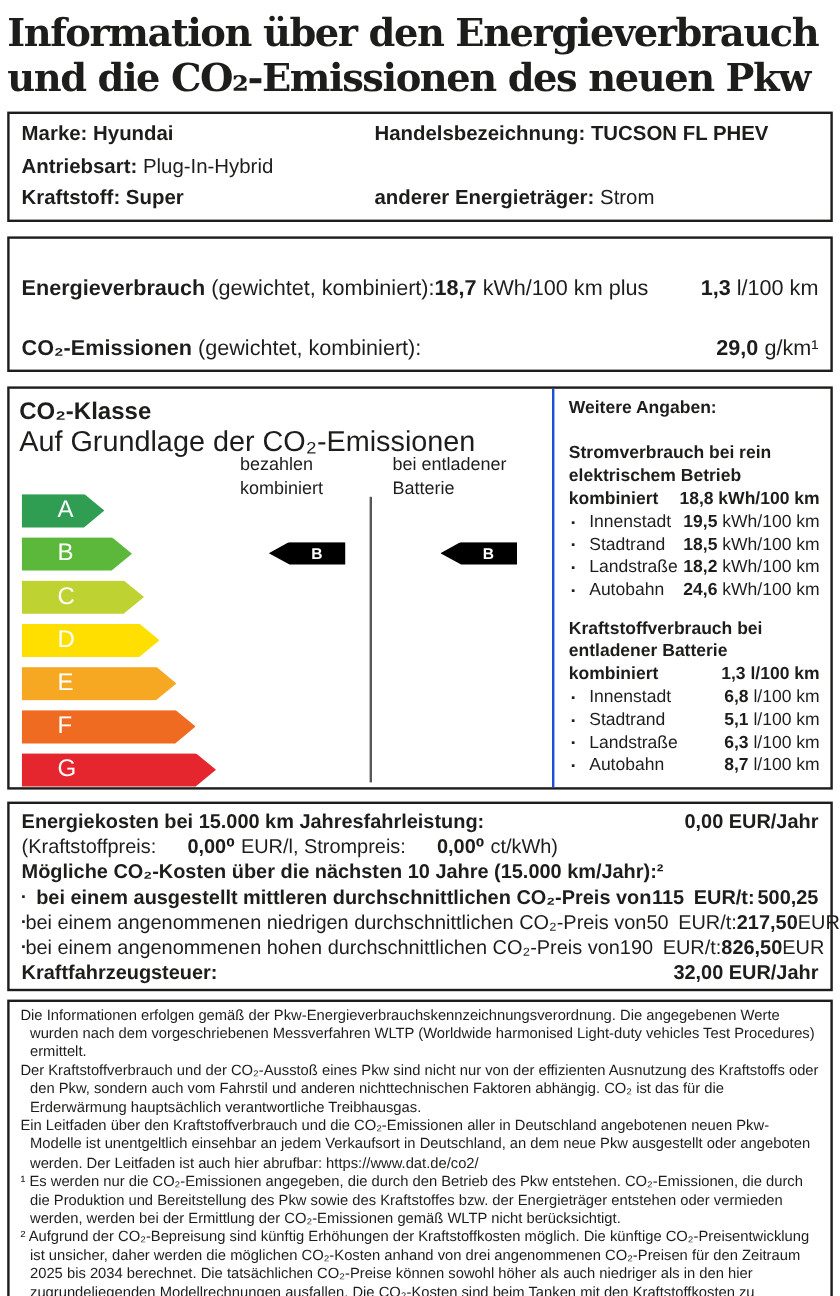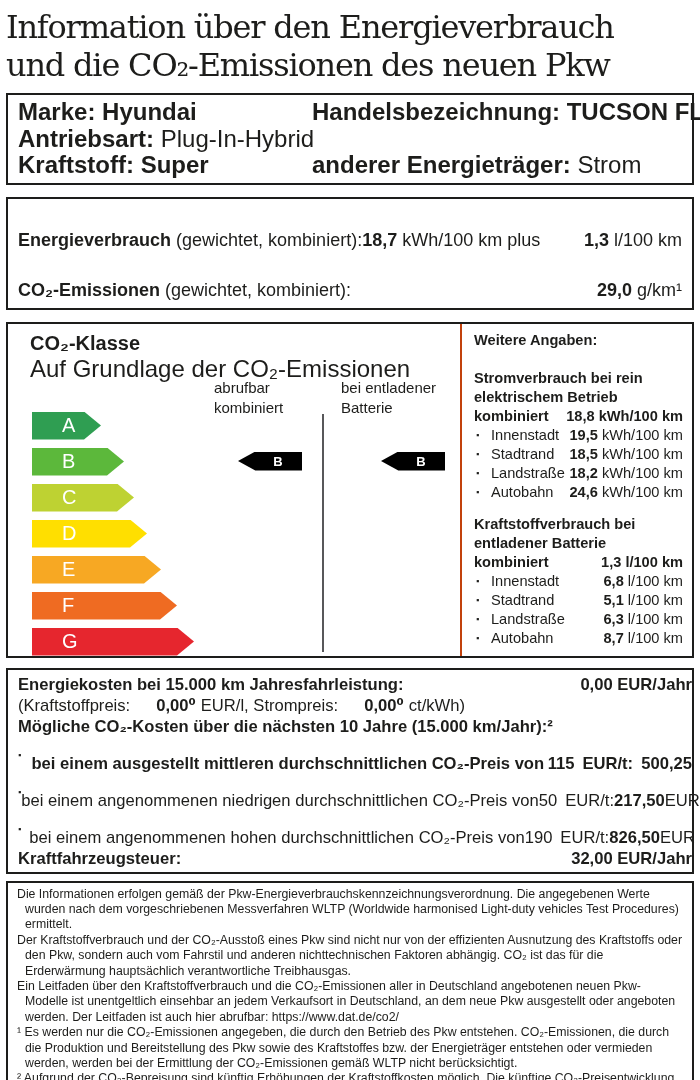--- a/index.html
+++ b/index.html
@@ -8,29 +8,29 @@
     width:700px; height:1080px; overflow:hidden;
     font-family:"Liberation Sans","DejaVu Sans",sans-serif;
     color:#1d1d1b; position:relative;
   }
   .page { padding:6px 6px 0 6px; }
   b, .b { font-weight:bold; }
 
   
   .title {
     font-family:"DejaVu Serif","Liberation Serif",serif;
-    font-weight:normal; font-size:32px; line-height:38px;
+    font-weight:bold; font-size:32px; line-height:38px;
     letter-spacing:-1.2px; padding:2px 0 4px 0;
   }
 
   
-  .box { border:2px solid #1d1d1b;padding-left:14px; }
-
-  
-  .box-vehicle { margin-top:5px; padding:4px 10px; font-size:24px; line-height:26.5px; }
+  .box { border:2px solid #1d1d1b; }
+
+  
+  .box-vehicle { margin-top:5px; padding:4px 10px; font-size:17px; line-height:26.5px; }
   .vrow { display:grid; grid-template-columns:294px 1fr; white-space:nowrap; }
 
   
   .box-consum { margin-top:12px; padding:4px 10px; font-size:18px; line-height:26.5px; }
   .crow { display:flex; white-space:nowrap; align-items:baseline;margin-top:24px; }
   .spacer { flex:1; }
 
   
   .box-class { margin-top:12px; height:336px; display:flex; position:relative; }
   .class-left { flex:1; position:relative; padding:6px 0 0 8px; }
@@ -52,37 +52,37 @@
   .class-letter { color:#fff; font-size:20px; padding-left:30px; }
   .marker {
     position:absolute; top:4px; width:64px; height:19px; background:#000;
     clip-path:polygon(0 50%, 27% 0, 100% 0, 100% 100%, 27% 100%);
     color:#fff; font-weight:bold; font-size:13px;
     display:flex; align-items:center; justify-content:center; padding-left:16px;
   }
   .marker-weighted { left:216px; }
   .marker-depleted { left:359px; }
 
-  .class-right { width:232px; border-left:2px solid #c2410c; padding:7px 9px 0 12px;
+  .class-right { width:232px; border-left:2px solid #1d4ed8; padding:7px 9px 0 12px;
     font-size:14.6px; line-height:19px; }
   .wa-title { font-weight:bold; }
   .wa-gap { height:19px; }
   .wa-gap-sm { height:13px; }
   .wa-heading { font-weight:bold; }
   .wa-komb { display:flex; font-weight:bold; white-space:nowrap; }
   .wa-row { display:flex; white-space:nowrap; align-items:baseline; }
   .wa-bullet { font-size:9px; width:17px; padding-left:2px; align-self:center; }
   .wa-val { margin-left:auto; }
 
   
-  .box-costs { margin-top:10px; padding:4px 0 3px 10px; font-size:16.6px; line-height:21px; }
+  .box-costs { margin-top:10px; padding:4px 10px 3px 10px; font-size:16.6px; line-height:21px; }
   .korow { display:flex; white-space:nowrap; align-items:baseline; }
   .ko-bullet { font-size:9px; width:16px; align-self:center; }
   .ko-price { width:36px; text-align:right; }
-  .ko-unit { width:54px; margin-left:8px;margin-top:16px; }
+  .ko-unit { width:54px; margin-left:8px; }
   .ko-amount { width:70px; text-align:right; font-weight:bold; }
   .ko-cur { width:32px; text-align:center; }
   .gapL { margin-left:26px; } .gapS { margin-left:5px; }
 
   
   .box-fine { margin-top:7px; padding:4px 9px 3px 9px; font-size:12.3px; line-height:15.4px; }
   .fp { text-indent:-8px; padding-left:8px; }
 </style>
 </head>
 <body>
@@ -128,21 +128,21 @@
     </div>
   </div>
 
   <div class="box box-class">
     <div class="class-left">
       <div class="class-title">CO₂-Klasse</div>
       <div class="class-sub">Auf Grundlage der CO₂-Emissionen</div>
 
       <div class="col-headers">
         <div class="colh1">
-          <div>abrufbar</div>
+          <div>bezahlen</div>
           <div>kombiniert</div>
         </div>
         <div class="colh2">
           <div>bei entladener</div>
           <div>Batterie</div>
         </div>
       </div>
 
       <div class="col-divider"></div>
 

